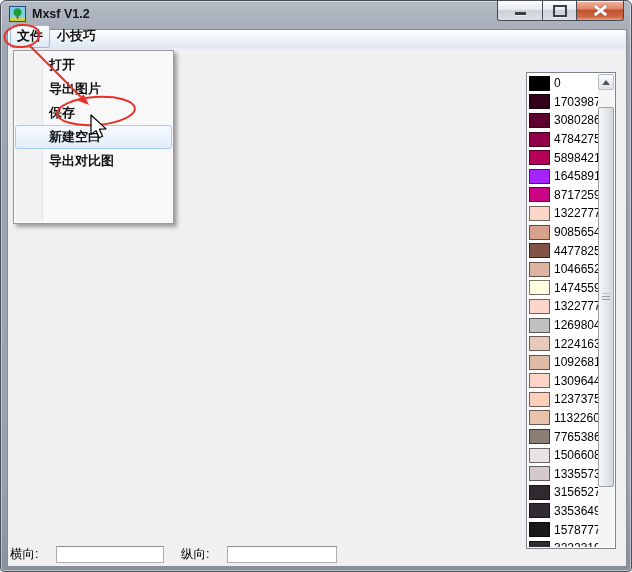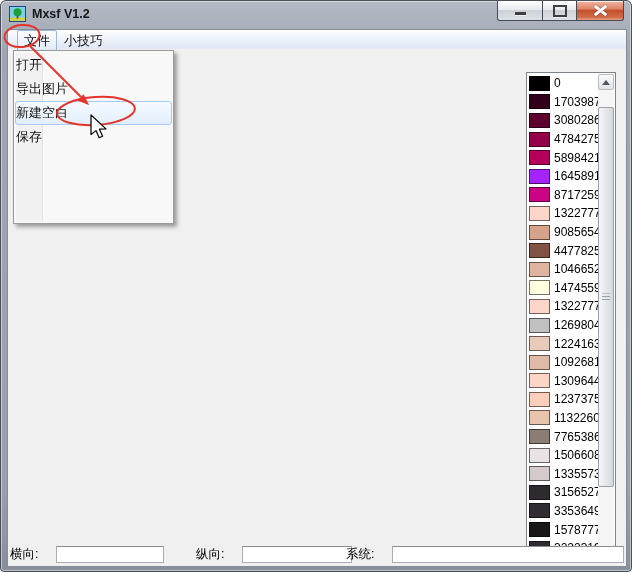--- a/index.html
+++ b/index.html
@@ -25,30 +25,30 @@
   .g-close{position:relative;width:13px;height:11px;}
   .g-close i{position:absolute;left:-1px;top:4px;width:15px;height:3px;background:#fff;border-radius:1px;
              box-shadow:0 0 1px rgba(60,10,0,.8);}
   .g-close i:first-child{transform:rotate(38deg);}
   .g-close i:last-child{transform:rotate(-38deg);}
   
   .inner{position:absolute;left:6px;top:28px;width:618px;height:536px;border:1px solid #868D97;
          background:#F0F0F0;}
   .menubar{position:absolute;left:0;top:0;right:0;height:19px;
            background:linear-gradient(#FDFEFF,#EDF2FA 55%,#DFE7F4);
-           border-bottom:1px solid #E6E9F0;display:flex;align-items:flex-start;padding-left:9px;box-sizing:border-box;}
+           border-bottom:1px solid #E6E9F0;display:flex;align-items:flex-end;padding-left:2px;box-sizing:border-box;font-weight:bold;}
   .mb-item{font-size:13px;color:#111;padding:1px 6px 2px 6px;border:1px solid transparent;border-radius:2px;}
   .mb-item.open{border-color:#9FB7D7;background:linear-gradient(#FBFDFE,#DFEAF7);}
   
   .menu-popup{position:absolute;left:5px;top:20px;width:157px;height:168px;background:#F8F8F8;
               border:1px solid #9A9A9A;box-shadow:3px 3px 4px rgba(0,0,0,.35);padding:2px 1px;box-sizing:content-box;z-index:5;}
   .menu-popup::before{content:"";position:absolute;left:2px;top:2px;bottom:2px;width:26px;
               background:#F1F1F1;border-right:1px solid #E2E3E5;}
-  .menu-item{position:relative;height:22px;line-height:22px;font-size:13px;color:#111;
-             border:1px solid transparent;border-radius:3px;}
+  .menu-item{position:relative;height:22px;line-height:22px;padding-left:33px;font-size:13px;color:#111;
+             border:1px solid transparent;border-radius:3px;font-weight:bold;}
   .menu-item.hl{border-color:#A8CCF0;background:linear-gradient(#F5FAFE,#E2EEFB);}
   
   .legend{position:absolute;left:518px;top:42px;width:90px;height:477px;background:#fff;
           border:1px solid #7F848B;box-sizing:border-box;}
   .legend-rows{position:absolute;left:1px;top:1px;right:17px;bottom:1px;overflow:hidden;}
   .lrow{display:flex;align-items:center;height:18.6px;padding-left:1px;}
   .swatch{width:21px;height:15px;border:1px solid rgba(0,0,0,.55);box-sizing:border-box;flex:none;}
   .lval{font-size:12px;color:#000;margin-left:4px;white-space:nowrap;}
   .sbar{position:absolute;top:1px;right:1px;bottom:1px;width:16px;background:#F5F5F5;}
   .sb-up{position:absolute;top:0;left:0;right:0;height:16px;border:1px solid #B8BDC4;border-radius:2px;
@@ -59,21 +59,21 @@
          background:linear-gradient(90deg,#F6F7F8,#E3E6EA 55%,#D3D8DD);box-sizing:border-box;}
   .sb-thumb::after{content:"";position:absolute;left:50%;top:50%;width:8px;height:7px;transform:translate(-50%,-50%);
          background:repeating-linear-gradient(#9AA0A9 0 1px,transparent 1px 3px);}
   
   .statusbar{position:absolute;left:0;right:0;bottom:1px;height:22px;z-index:6;}
   .status-field{position:absolute;top:0;height:22px;display:flex;align-items:center;}
   .status-field label{font-size:12.5px;color:#000;margin-right:18px;white-space:nowrap;}
   .status-field input{height:17px;border:1px solid #ABADB3;border-top-color:#898C91;background:#fff;
          font-size:12px;padding:0 2px;box-sizing:border-box;}
   .sf1{left:2px;}  .sf1 input{width:108px;}
-  .sf2{left:188px;} .sf2 input{width:110px;}
+  .sf2{left:173px;} .sf2 input{width:110px;}
   .sf3{left:338px;} .sf3 input{width:232px;}
   
   .annot{position:absolute;left:0;top:0;z-index:20;pointer-events:none;}
   .cursor{position:absolute;left:89px;top:113px;z-index:21;pointer-events:none;}
 </style>
 </head>
 <body>
 
 <div class="frame">
 
@@ -105,22 +105,23 @@
   <div class="inner">
 
     <div class="menubar">
         <div class="mb-item open">文件</div>
         <div class="mb-item">小技巧</div>
       </div>
 
     <div class="menu-popup">
         <div class="menu-item">打开</div>
         <div class="menu-item">导出图片</div>
+        <div class="menu-item">保存</div>
         <div class="menu-item hl">新建空白</div>
-        <div class="menu-item">保存</div>
+        <div class="menu-item">导出对比图</div>
       </div>
 
     <div class="legend">
       <div class="legend-rows">
           <div class="lrow">
             <span class="swatch" style="background: rgb(0, 0, 0);"></span>
             <span class="lval">0</span>
           </div>
           <div class="lrow">
             <span class="swatch" style="background: rgb(51, 0, 26);"></span>
@@ -229,24 +230,20 @@
       </div>
     </div>
 
     <div class="statusbar">
         <div class="status-field sf1">
           <label>横向:</label>
           <input type="text" style="">
         </div>
         <div class="status-field sf2">
           <label>纵向:</label>
-          <input type="text" style="">
-        </div>
-        <div class="status-field sf3">
-          <label>系统:</label>
           <input type="text" style="">
         </div>
       </div>
   </div>
 
   <svg class="annot" width="632" height="572" viewBox="0 0 632 572">
     <g fill="none" stroke="#E5332A" stroke-width="2">
       <ellipse cx="21" cy="35" rx="17.5" ry="11" transform="rotate(-6 21 35)"></ellipse>
       <path d="M29 45 L80 96"></path>
       <ellipse cx="95" cy="110" rx="39" ry="14" transform="rotate(-4 95 110)"></ellipse>

